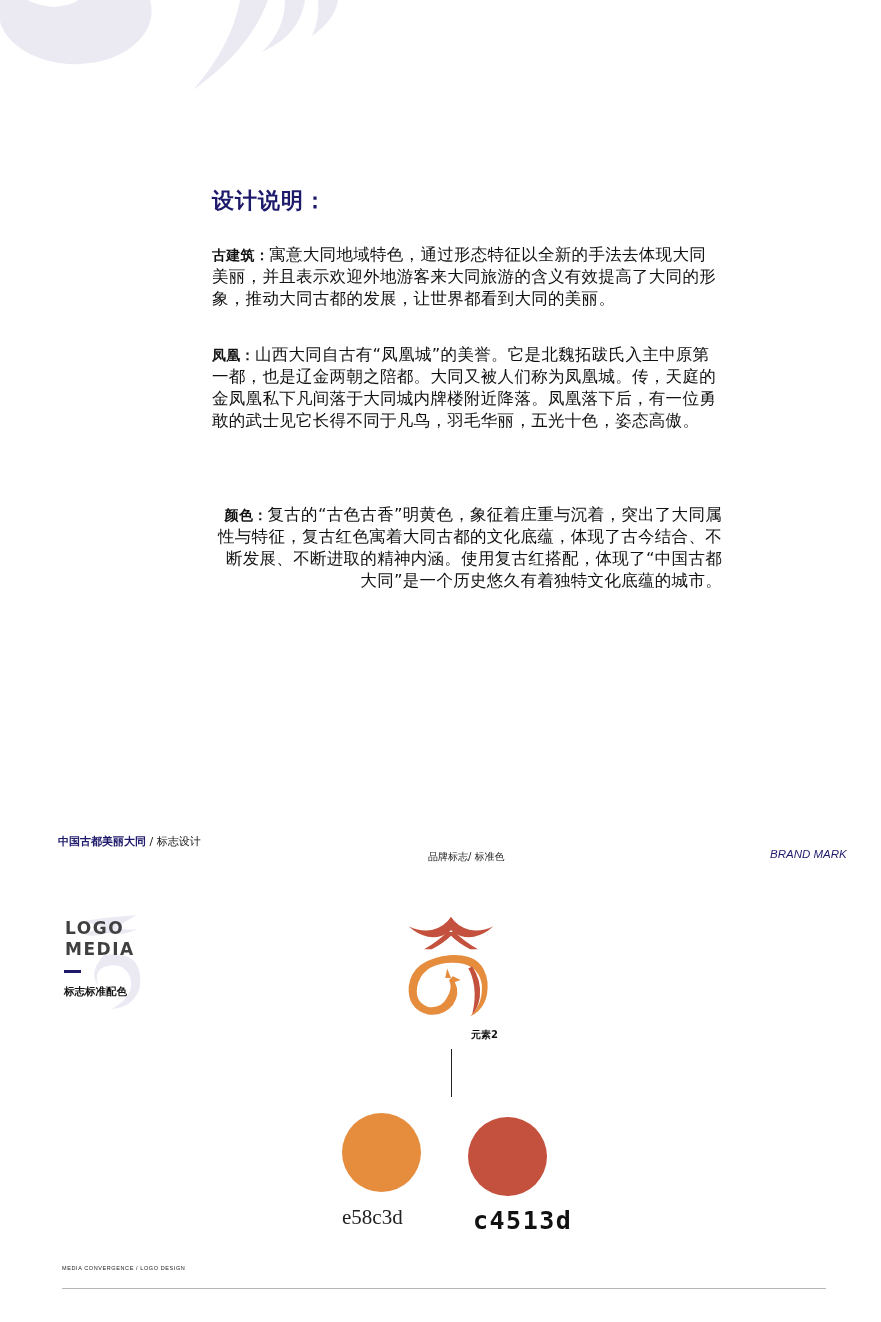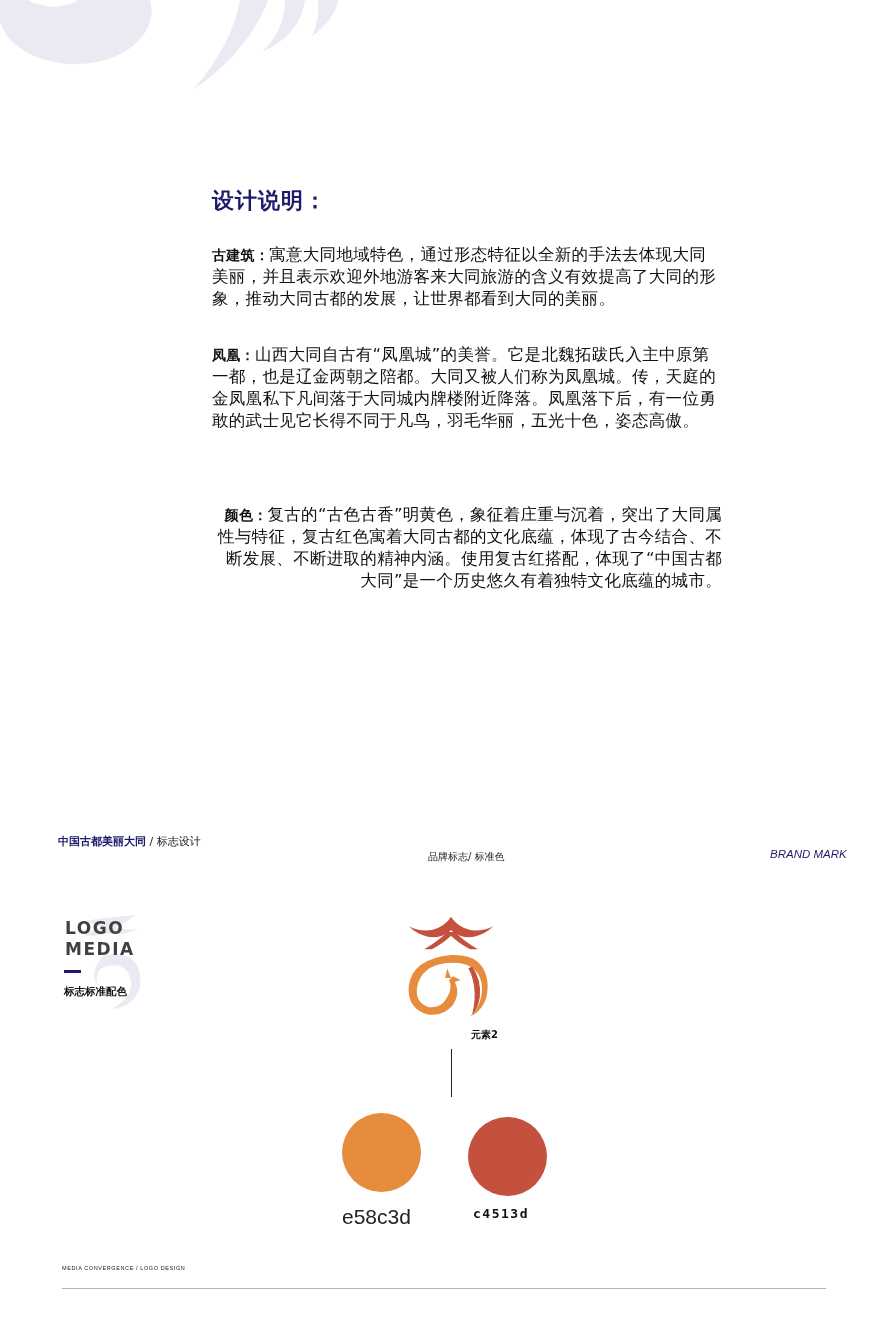--- a/index.html
+++ b/index.html
@@ -32,22 +32,22 @@
 
   
   .logo { left: 403px; top: 912px; width: 96px; height: 112px; }
   .logo-label { left: 434px; top: 1028px; font-size: 10px; font-weight: bold; color: #111; margin-left: 37px; }
   .connector { left: 451px; top: 1049px; width: 1px; height: 48px; background: #222; }
 
   
   .swatch { width: 79px; height: 79px; border-radius: 50%; }
   .sw1 { left: 342px; top: 1113px; }
   .sw2 { left: 468px; top: 1117px; }
-  .sw-label1 { left: 342px; top: 1205px; font-size: 21px; color: #222; font-family: Liberation Sans, sans-serif; }
-  .sw-label2 { left: 473px; top: 1206px; font-size: 13px; color: #111; font-weight: bold; letter-spacing: 1.5px; font-family: "DejaVu Sans Mono", monospace; }
+  .sw-label1 { left: 342px; top: 1205px; font-size: 21px; color: #222; font-family: Liberation Serif, serif; }
+  .sw-label2 { left: 473px; top: 1206px; font-size: 25px; color: #111; font-weight: bold; letter-spacing: 1.5px; font-family: "DejaVu Sans Mono", monospace; }
 
   
   .footer-text { left: 62px; top: 1265px; font-size: 5.5px; letter-spacing: 0.6px; color: #222; font-family: "Liberation Sans", sans-serif; }
   .footer-line { left: 62px; top: 1288px; width: 764px; height: 1px; background: #b5b5b5; }
 </style>
 </head>
 <body>
 
 <svg class="abs top-deco" viewBox="0 0 360 100">
   <path d="M0,0 L150,0 A72,50 0 0 1 0,22 Z" fill="#ebeaf3"></path>

